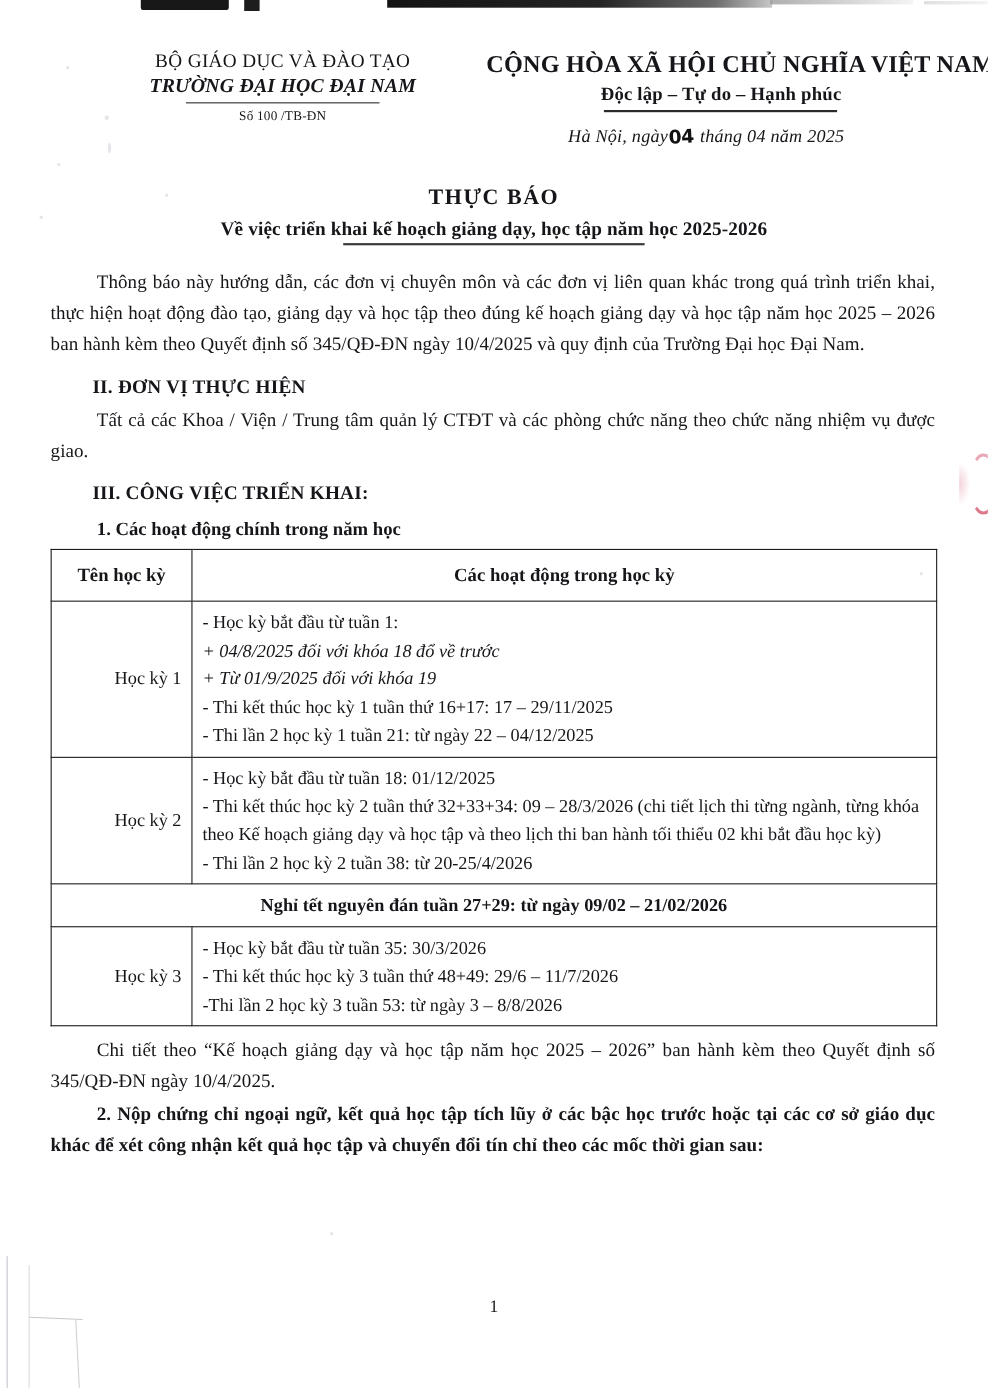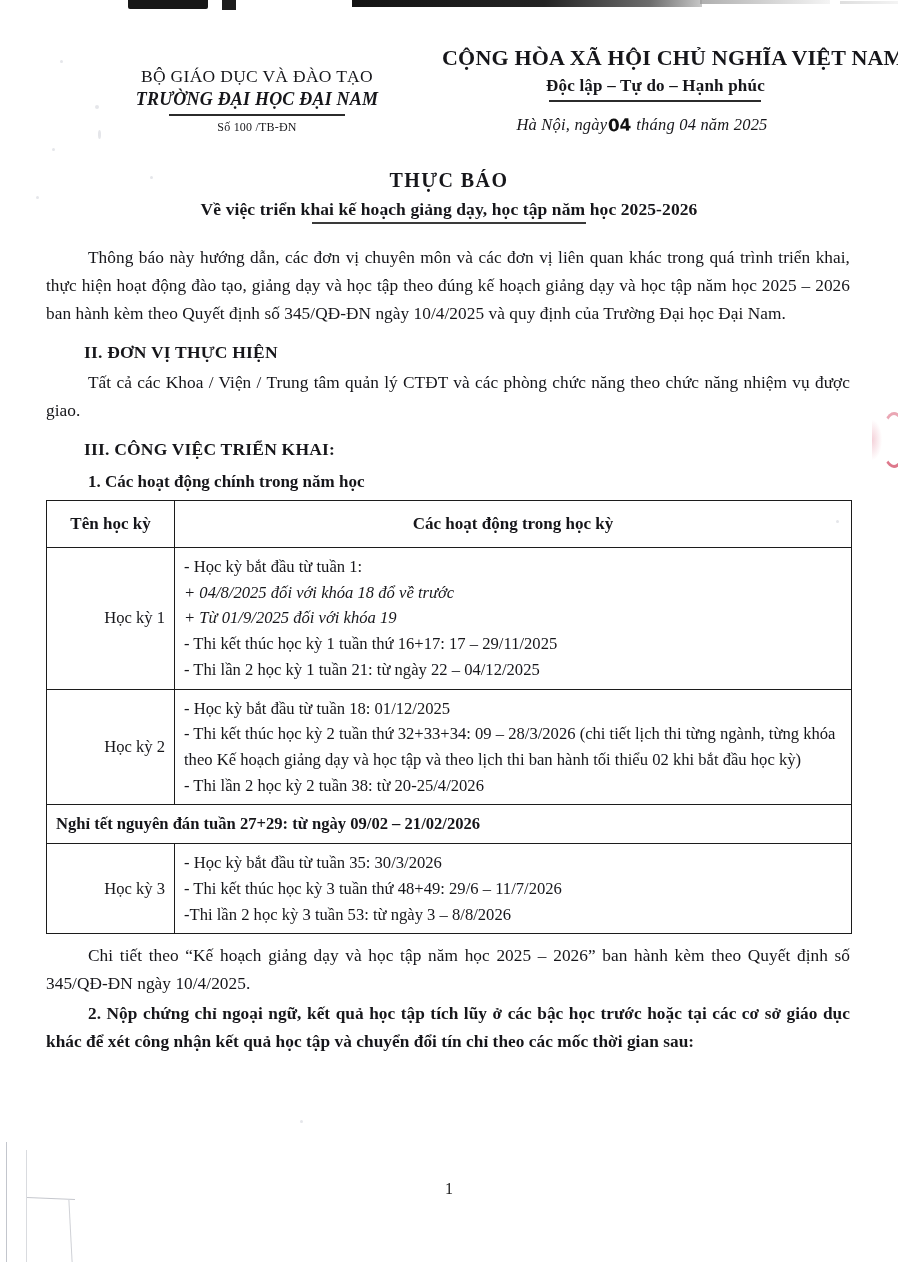--- a/index.html
+++ b/index.html
@@ -42,21 +42,21 @@
   .red-mark-2 { position:absolute; right:16px; top:420px; width:10px; height:40px;
                 background:radial-gradient(ellipse at left,#e9a3b2 0%,rgba(233,163,178,0) 72%);
                 opacity:.5; }
 
   .speck { position:absolute; background:#cfd2d8; border-radius:50%; opacity:.55; }
 
   
   #page { position:relative; z-index:2; padding: 44px 40px 0 40px; }
 
   
-  .header { display:flex; justify-content:space-between; align-items:flex-end;
+  .header { display:flex; justify-content:space-between; align-items:flex-start;
             padding: 0 16px 0 58px; }
   .hdr-left  { width: 318px; text-align:center; }
   .hdr-right { width: 400px; text-align:center; }
 
   .ministry { font-size:17.5px; letter-spacing:.3px; line-height:1.32; white-space:nowrap; }
   .university { font-size:18px; font-weight:bold; letter-spacing:.2px; line-height:1.3;
                 position:relative; display:inline-block; white-space:nowrap;font-style:italic; }
   .university::after { content:""; position:absolute; left:50%; transform:translateX(-50%);
                        bottom:-4px; width:176px; height:1.4px; background:#2b2b2b; }
   .doc-no { font-size:12px; margin-top:8px; letter-spacing:.2px; }
@@ -95,21 +95,21 @@
   table.sched { width:100%; border-collapse:collapse; margin:6px 0 4px 0; table-layout:fixed; }
   table.sched td, table.sched th { border:1.4px solid #1c1c1c; padding:6px 9px;
                                    vertical-align:middle; font-size:16.6px; line-height:1.55; }
   table.sched th { font-weight:bold; text-align:center; font-size:17px; padding:10px 8px; }
   .col-term { width:128px; }
   td.term-name { text-align:right; font-size:16.8px; }
   td.activities { text-align:left; }
   td.activities .ln { display:block; white-space:nowrap; }
   td.activities .ln.it { font-style:italic; }
   td.activities .ln.wrap { white-space:normal; }
-  td.tet { font-weight:bold; font-size:17px; text-align:left; padding:8px 12px;margin-left:45px; }
+  td.tet { font-weight:bold; font-size:17px; text-align:center; padding:8px 12px;margin-left:45px; }
 
   .closing { margin-top:8px; }
 
   .page-num { position:absolute; left:0; right:0; top:1180px; text-align:center;
               font-size:16px; color:#1a1a1a; }
 </style>
 </head>
 <body>
 
 <div id="scan-artifacts">

